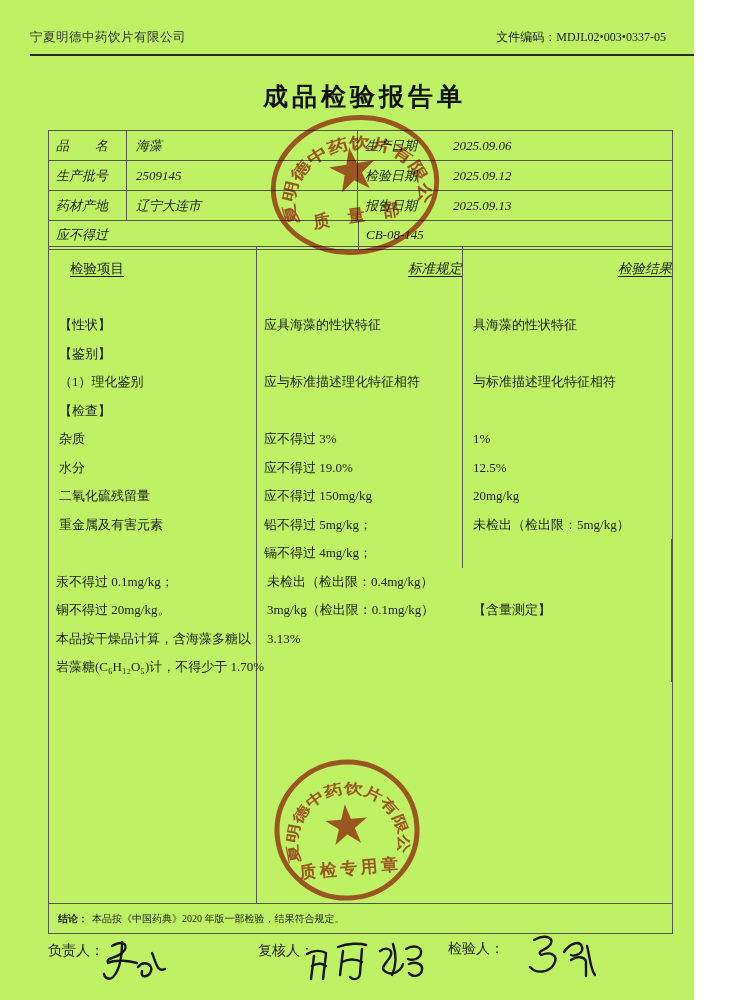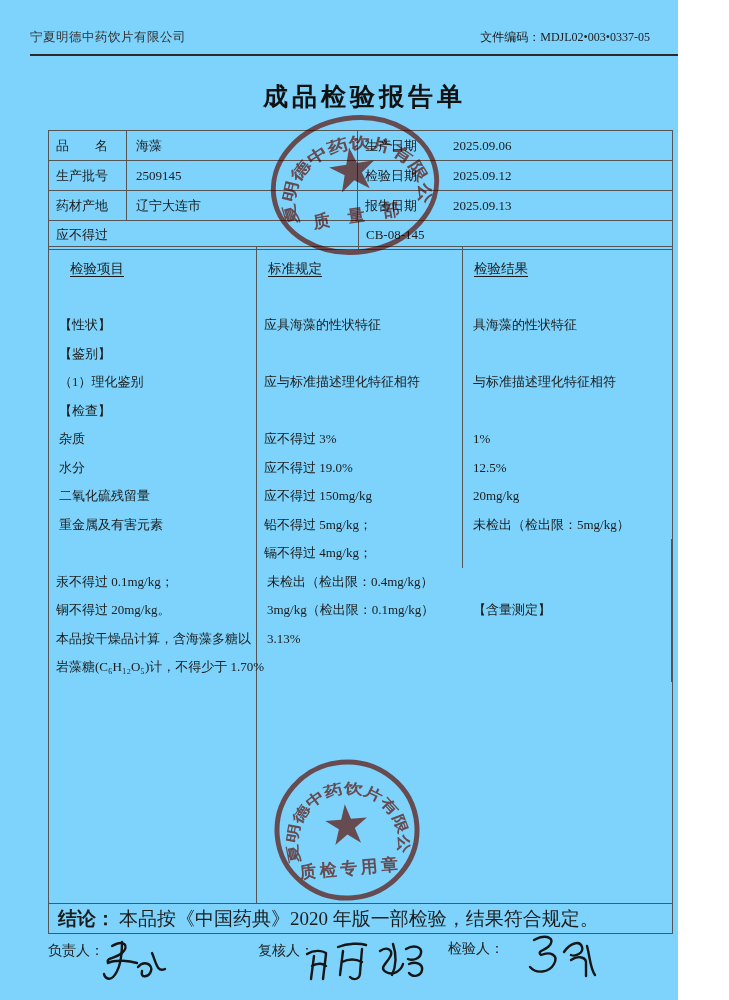--- a/index.html
+++ b/index.html
@@ -1,57 +1,56 @@
 <!DOCTYPE html>
 <html><head>
 <meta charset="utf-8">
 <style>
   html,body{margin:0;padding:0;background:#ffffff;}
   .page{
     position:relative;
-    width:645px;height:1000px;
-    background:#7dd3fc;
+    width:694px;height:1000px;
+    background:#bef264;
     font-family:"Liberation Serif","DejaVu Serif",serif;
     color:#1c1c1c;
     overflow:hidden;
-    padding-left:33px;
   }
   
   .hdr-company{position:absolute;left:30px;top:29px;font-size:12.5px;letter-spacing:.5px;color:#333;}
   .hdr-code{position:absolute;right:28px;top:29px;font-size:12px;color:#222;}
   .hdr-rule{position:absolute;left:30px;top:54px;width:670px;height:2px;background:#2a2a2a;}
   .doc-title{position:absolute;left:0;top:80px;width:729px;text-align:center;
     font-size:25px;font-weight:bold;letter-spacing:4px;color:#111;}
   
-  .info-table{position:absolute;left:48px;top:130px;width:625px;border:1px solid #555;box-sizing:border-box;background:transparent;}
+  .info-table{position:absolute;left:48px;top:130px;width:625px;border:1px solid #555;box-sizing:border-box;background:transparent;font-style:italic;}
   .info-row{display:flex;height:29px;border-bottom:1px solid #555;font-size:13px;}
   .info-row:last-child{border-bottom:none;height:28px;}
   .info-cell{display:flex;align-items:center;box-sizing:border-box;white-space:nowrap;}
   .c-label{width:78px;border-right:1px solid #555;padding-left:7px;}
   .c-value{width:231px;border-right:1px solid #555;padding-left:9px;}
   .c-label-wide{width:310px;border-right:1px solid #555;padding-left:7px;}
   .c-right{flex:1;padding-left:7px;}
   .c-right .l2{display:inline-block;width:88px;}
   
   .main-table{position:absolute;left:48px;top:246px;width:625px;height:658px;
     border:1px solid #555;box-sizing:border-box;
     display:grid;grid-template-columns:208px 206px 209px;
     grid-template-rows:64px repeat(13,28.5px) 1fr;
     font-size:13px;}
   .mcell{box-sizing:border-box;white-space:nowrap;line-height:28.5px;overflow:visible;}
   .col1{border-right:1px solid #555;padding-left:10px;}
   .col2{border-right:1px solid #555;padding-left:7px;}
   .col3{padding-left:10px;}
   .mhead{line-height:normal;padding-top:13px;font-size:13.5px;}
-  .mhead.col2,.mhead.col3{text-align:left;padding-left:0;}
+  .mhead.col2,.mhead.col3{text-align:right;padding-left:0;font-style:italic;}
   .mhead u{text-decoration:underline;text-underline-offset:3px;margin-left:11px;}
   
   .conclusion{position:absolute;left:48px;top:903px;width:625px;height:31px;
     border:1px solid #555;box-sizing:border-box;
-    display:flex;align-items:center;padding-left:9px;font-size:19px;white-space:nowrap;}
+    display:flex;align-items:center;padding-left:9px;font-size:10px;white-space:nowrap;}
   .conclusion b{margin-right:4px;}
   
   .sig-label{position:absolute;font-size:14px;color:#222;text-align:center;}
   .sig-svg{position:absolute;}
   .sig-svg path{fill:none;stroke:#161616;stroke-width:2.4;stroke-linecap:round;stroke-linejoin:round;}
   
   .stamp{position:absolute;color:#c5352c;opacity:.82;mix-blend-mode:multiply;pointer-events:none;}
   .stamp text{fill:currentColor;font-family:"Liberation Serif","DejaVu Serif",serif;font-weight:bold;}
   .stamp-top{left:262px;top:108px;transform:rotate(-9deg);}
   .stamp-bottom{left:250px;top:745px;transform:rotate(-5deg);}

